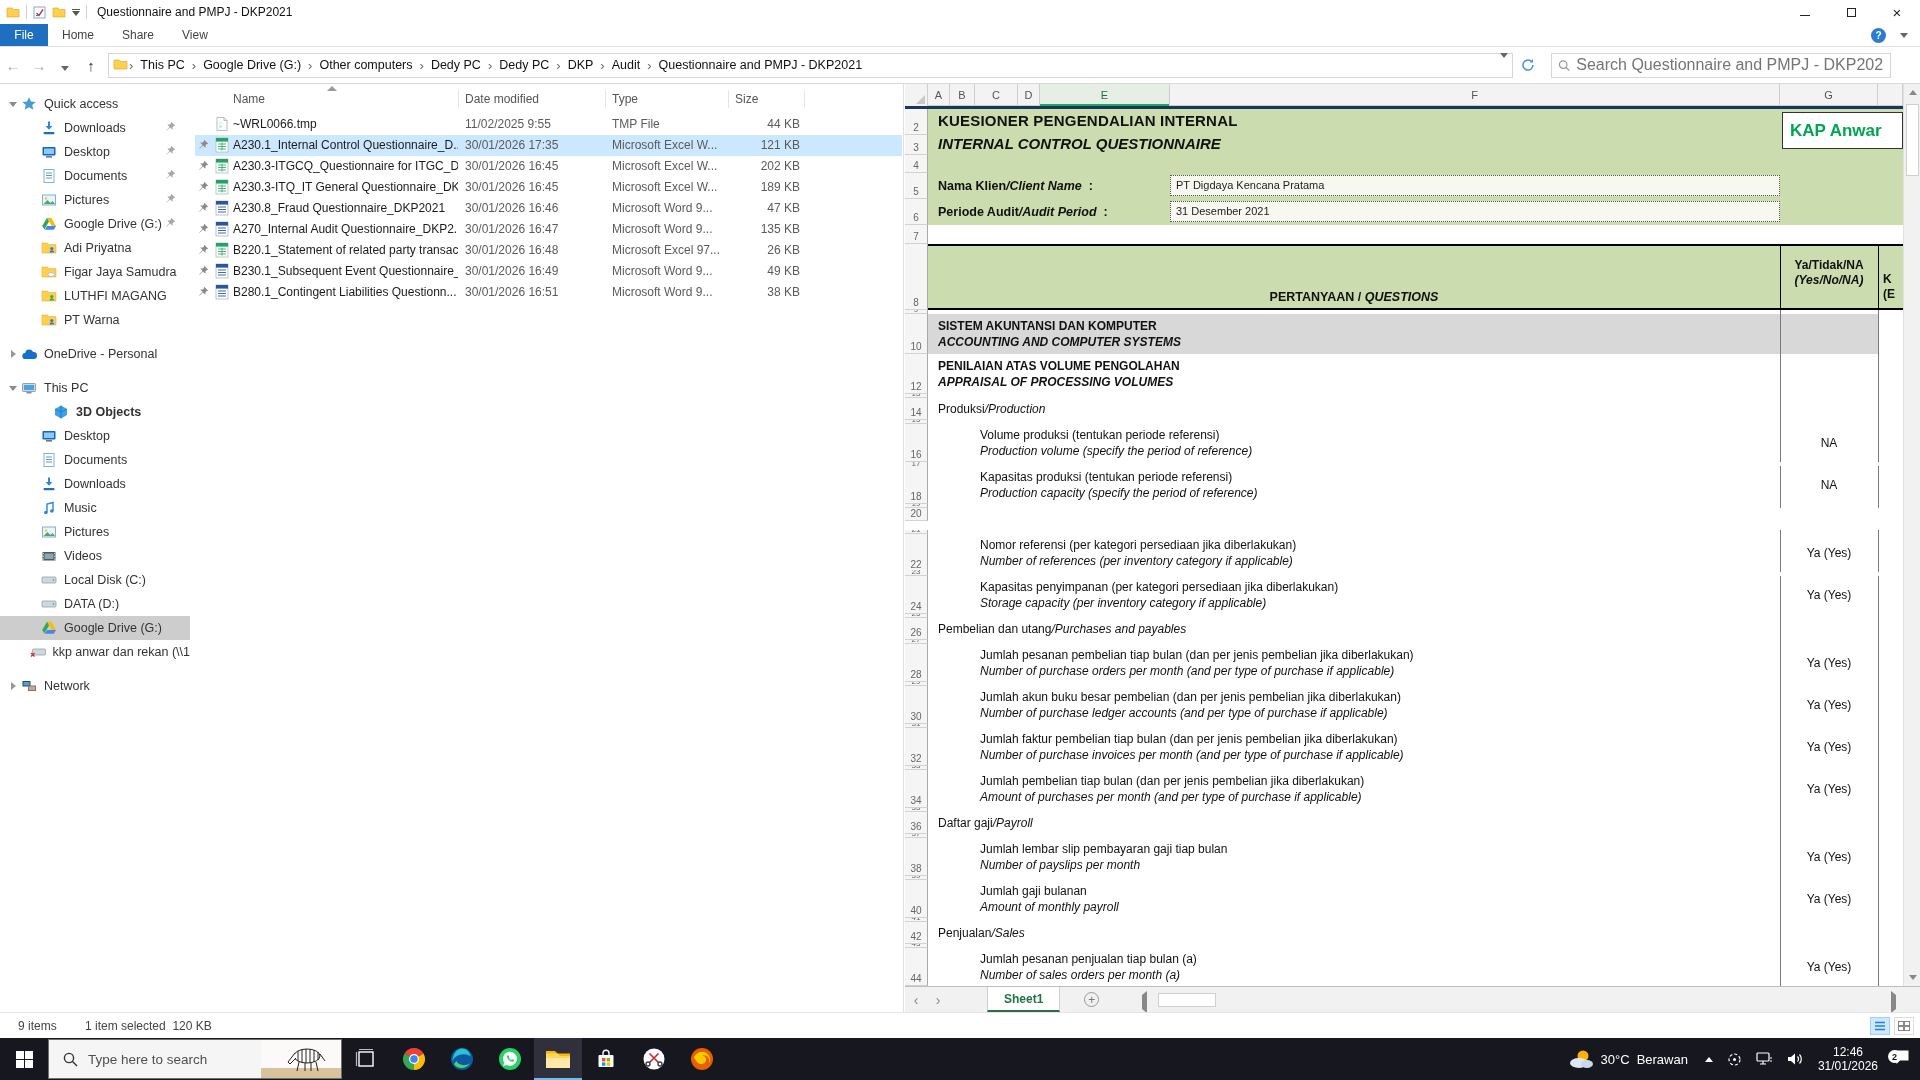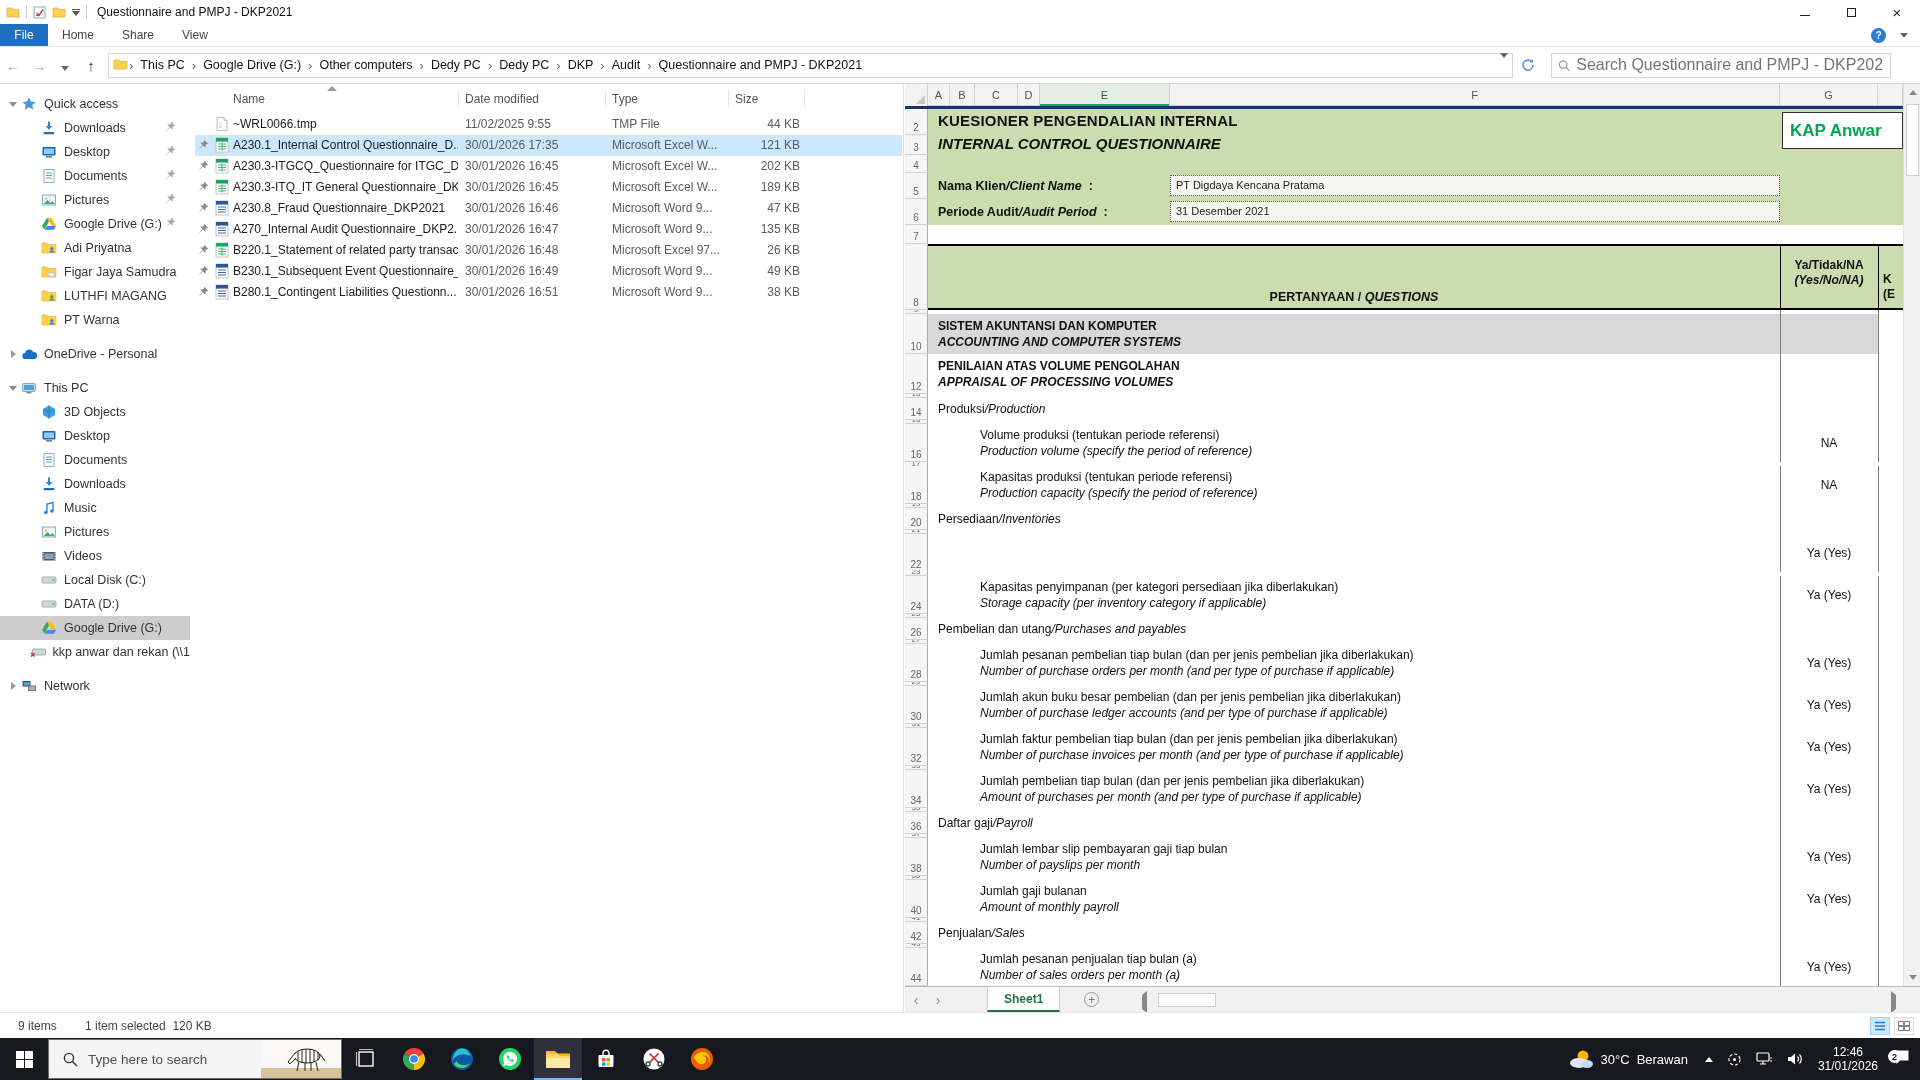--- a/index.html
+++ b/index.html
@@ -395,21 +395,21 @@
           </span>
           <span class="icn">
             <svg width="16" height="16">
               <rect x="1.5" y="3.5" width="13" height="8" rx=".8" fill="#cfd8dc" stroke="#78909c" stroke-width=".8"></rect>
               <rect x="3" y="5" width="10" height="5" fill="#4aa3e0"></rect>
               <rect x="5.5" y="12" width="5" height="1.5" fill="#78909c"></rect>
             </svg>
           </span>
           <span>This PC</span>
         </div>
-        <div class="side-item" style="padding-left: 28px;">
+        <div class="side-item" style="padding-left: 40px; font-weight: bold;">
           <span class="chev"></span>
           <span class="icn">
             <svg width="16" height="16">
               <path d="M8 1.5L14 5v6l-6 3.5L2 11V5z" fill="#3aa0e8"></path>
               <path d="M8 1.5V8M2 5l6 3 6-3M8 8v6.5" stroke="#1c78b8" stroke-width=".8" fill="none"></path>
             </svg>
           </span>
           <span>3D Objects</span>
         </div>
         <div class="side-item" style="padding-left: 28px;">
@@ -824,38 +824,42 @@
                 <div class="vline" style="left: 950px;"></div>
               </div>
             </div>
             <div class="sh-row" style="height: 4px;">
               <div class="sh-gut sp">19</div>
               <div class="sh-cell">
                 <div class="vline" style="left: 852px;"></div>
                 <div class="vline" style="left: 950px;"></div>
               </div>
             </div>
-            <div class="sh-row" style="height: 22px;">
+            <div class="sh-row" style="height: 22px; flex-direction: column;">
               <div class="sh-gut">20</div>
               <div class="sh-cell">
                 <div class="sh-cat"><span>Persediaan</span><span class="it">/Inventories</span></div>
                 <div class="vline" style="left: 852px;"></div>
                 <div class="vline" style="left: 950px;"></div>
               </div>
             </div>
             <div class="sh-row" style="height: 4px;">
               <div class="sh-gut sp">21</div>
               <div class="sh-cell">
                 <div class="vline" style="left: 852px;"></div>
                 <div class="vline" style="left: 950px;"></div>
               </div>
             </div>
             <div class="sh-row" style="height: 38px;">
               <div class="sh-gut">22</div>
               <div class="sh-cell">
+                <div class="sh-q">
+                  <div>Nomor referensi (per kategori persediaan jika diberlakukan)</div>
+                  <div class="l2">Number of references (per inventory category if applicable)</div>
+                </div>
                 <div class="sh-ans">Ya (Yes)</div>
                 <div class="vline" style="left: 852px;"></div>
                 <div class="vline" style="left: 950px;"></div>
               </div>
             </div>
             <div class="sh-row" style="height: 4px; align-items: flex-end;">
               <div class="sh-gut sp">23</div>
               <div class="sh-cell">
                 <div class="vline" style="left: 852px;"></div>
                 <div class="vline" style="left: 950px;"></div>

